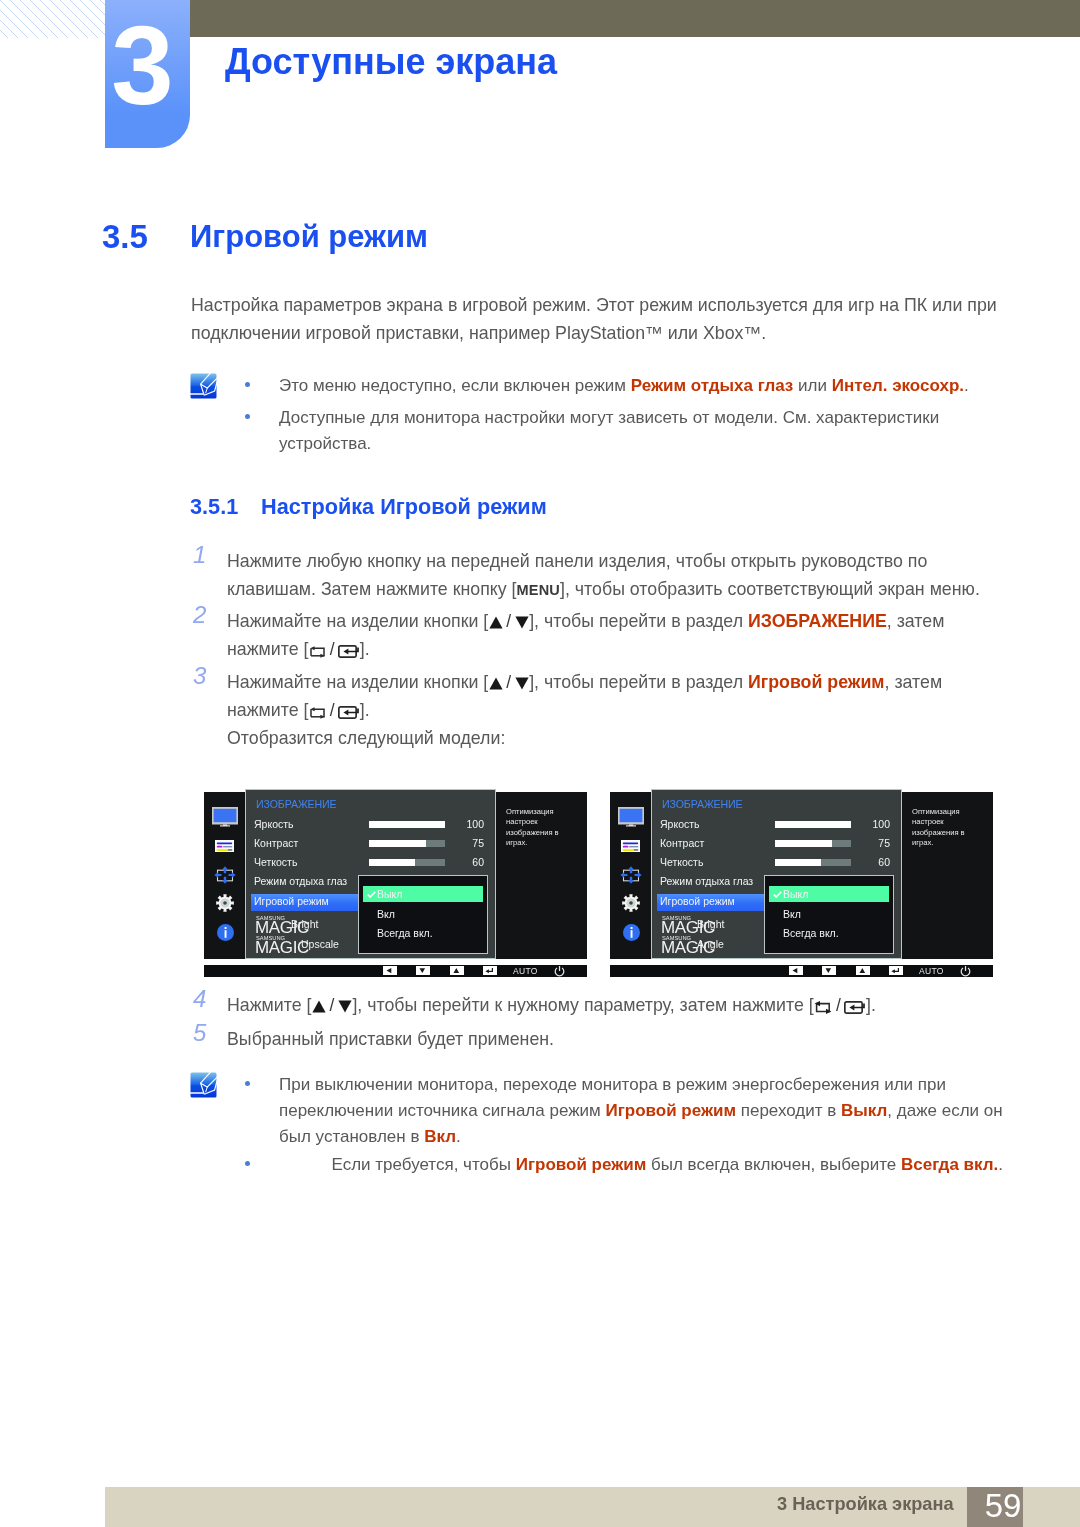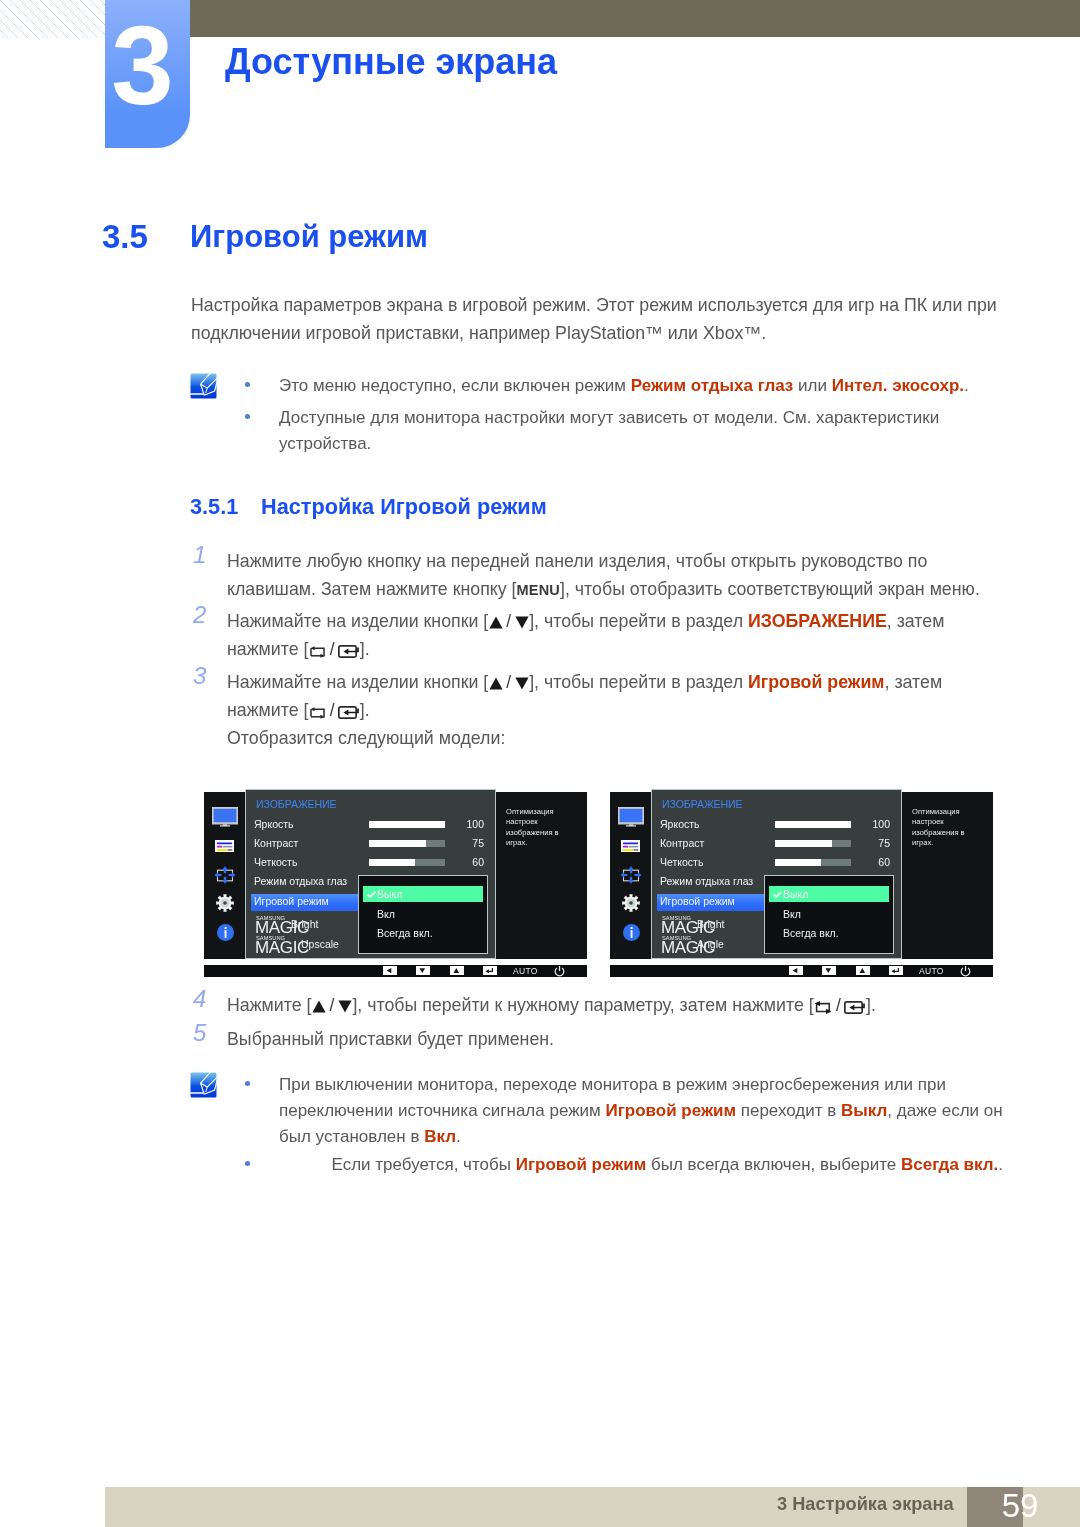--- a/index.html
+++ b/index.html
@@ -71,21 +71,21 @@
   .osd-pw svg{display:block;}
   .osd-icon svg{display:block;}
   .osd-auto{position:absolute;top:177px;color:#e6e6e6;font-size:8.5px;letter-spacing:.3px;}
   .osd-pw{position:absolute;top:177px;}
   .osd-icon{position:absolute;left:10px;}
 
   
   .footbar{position:absolute;left:105px;top:1487px;width:975px;height:40px;background:#d9d4c2;}
   .foottxt{position:absolute;left:777px;top:1494px;font-size:18.2px;font-weight:bold;color:#6b6257;}
   .pagebox{position:absolute;left:967px;top:1487px;width:56px;height:40px;background:#90867a;}
-  .pagenum{position:absolute;left:967px;top:1487px;width:72px;text-align:center;font-size:33px;color:#fff;margin-left:17px;}
+  .pagenum{position:absolute;left:967px;top:1487px;width:72px;text-align:center;font-size:33px;color:#fff;}
 </style>
 </head>
 <body>
 
 <div class="page">
 
   <div class="hatch">
     <svg width="105" height="38" viewBox="0 0 105 38">
       <defs>
           <pattern id="hp" width="10" height="10" patternUnits="userSpaceOnUse">

